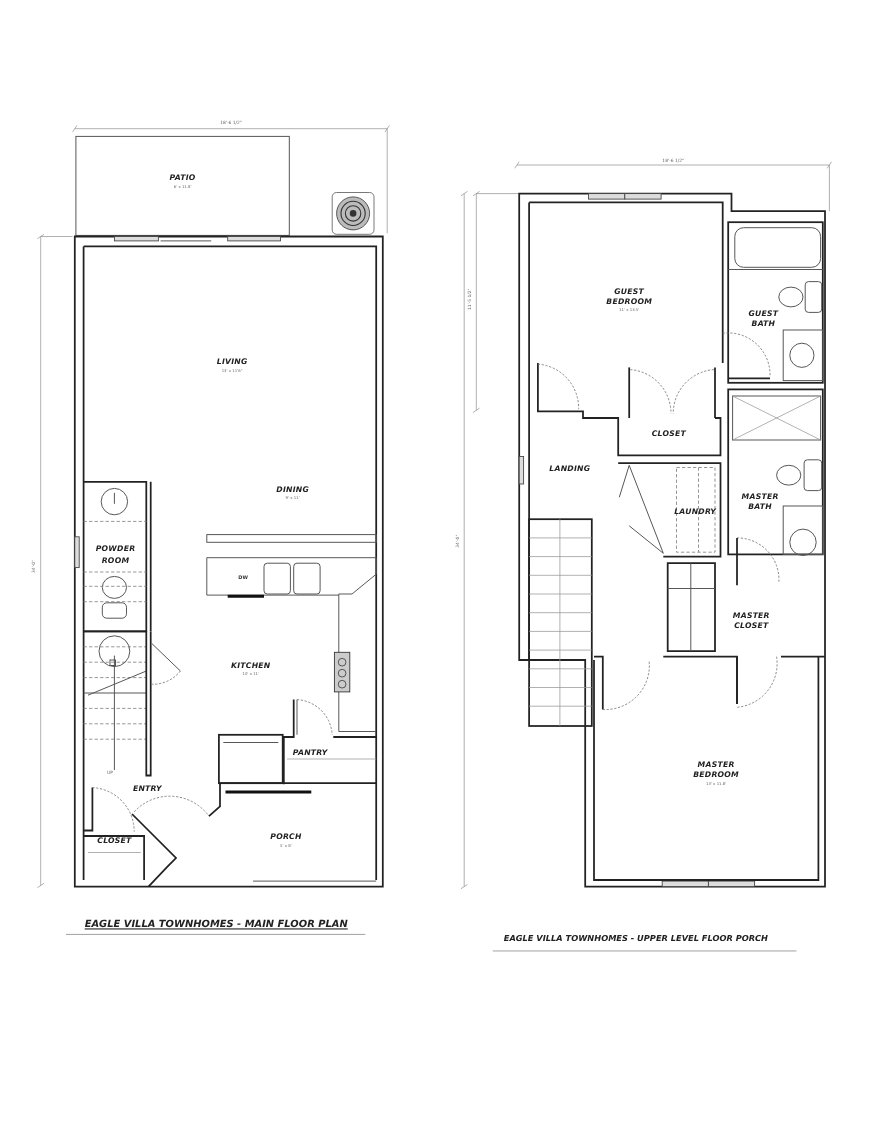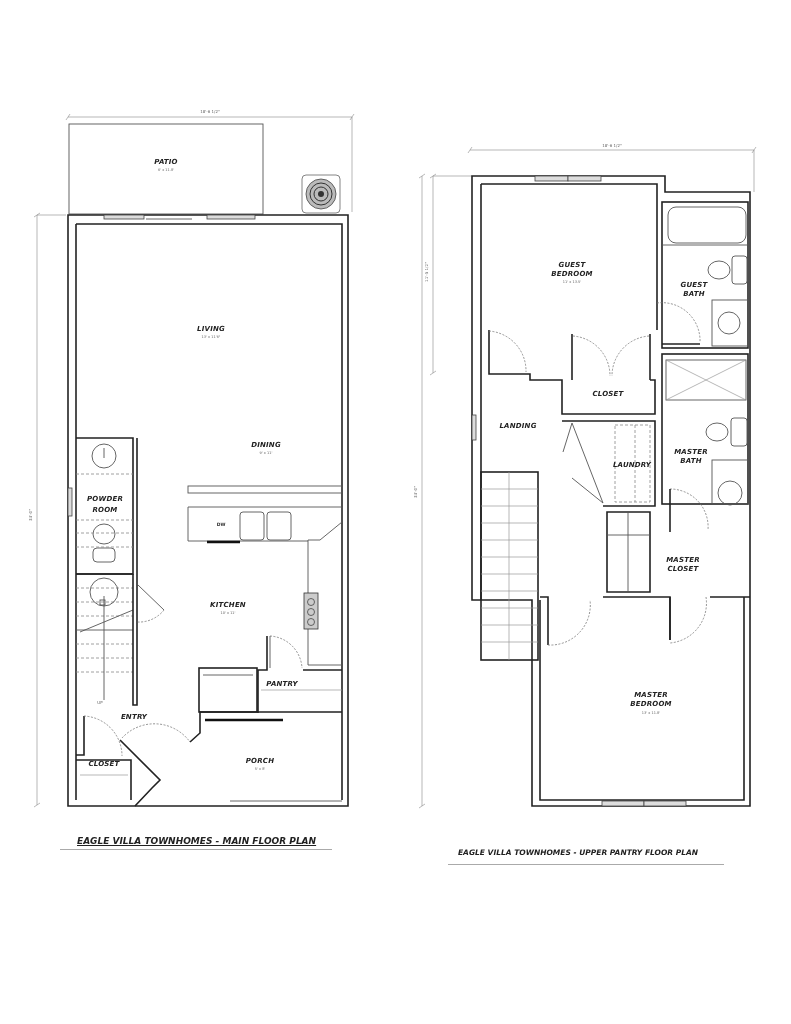--- a/index.html
+++ b/index.html
@@ -253,14 +253,14 @@
     <path class="wall" d="M540 600 L540 800 L744 800 L744 597"></path>
     <text class="room-label" x="651" y="697">MASTER</text>
     <text class="room-label" x="651" y="706">BEDROOM</text>
     <text class="room-sub" x="651" y="714">13' x 11.8'</text>
   </g>
 </svg>
 
 <div class="caption" style="left:77px; top:836px; font-size:9px;text-decoration:underline;">EAGLE VILLA TOWNHOMES - MAIN FLOOR PLAN</div>
 <div class="caption-rule" style="left:60px; top:849px; width:272px;"></div>
 
-<div class="caption" style="left:458px; top:848px; font-size:7.5px;">EAGLE VILLA TOWNHOMES - UPPER PANTRY FLOOR PLAN</div>
+<div class="caption" style="left:458px; top:848px; font-size:7.5px;">EAGLE VILLA TOWNHOMES - UPPER LEVEL FLOOR PORCH</div>
 <div class="caption-rule" style="left:448px; top:864px; width:276px;"></div>
 
 </body></html>

